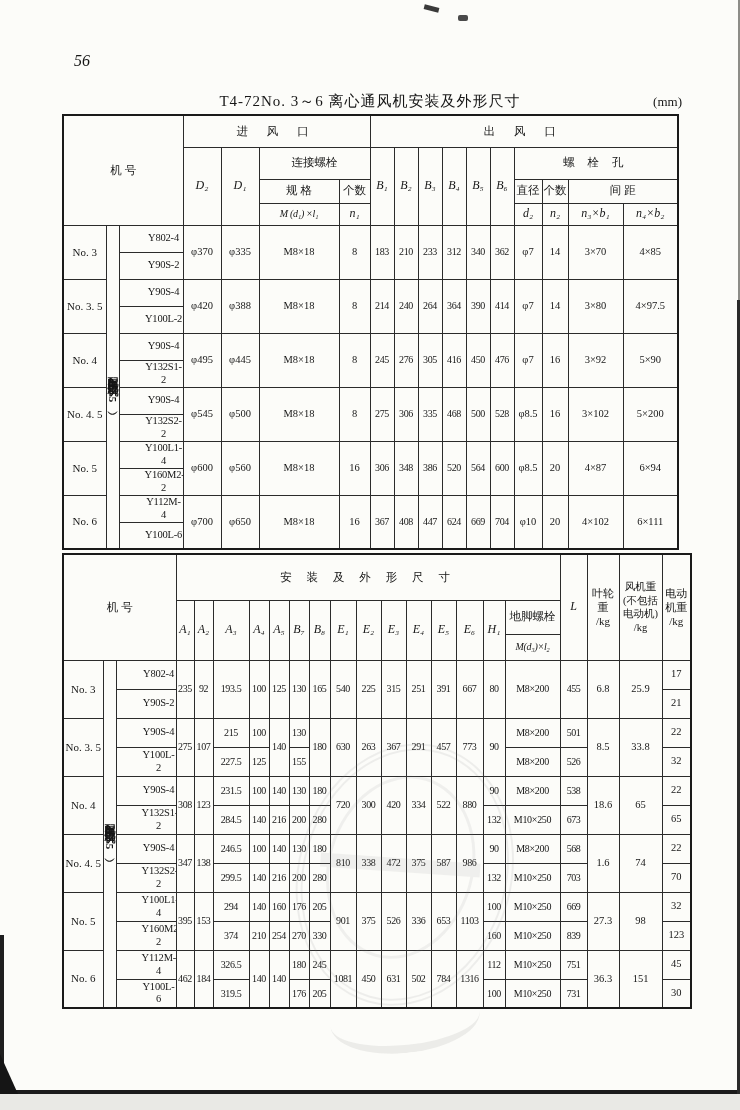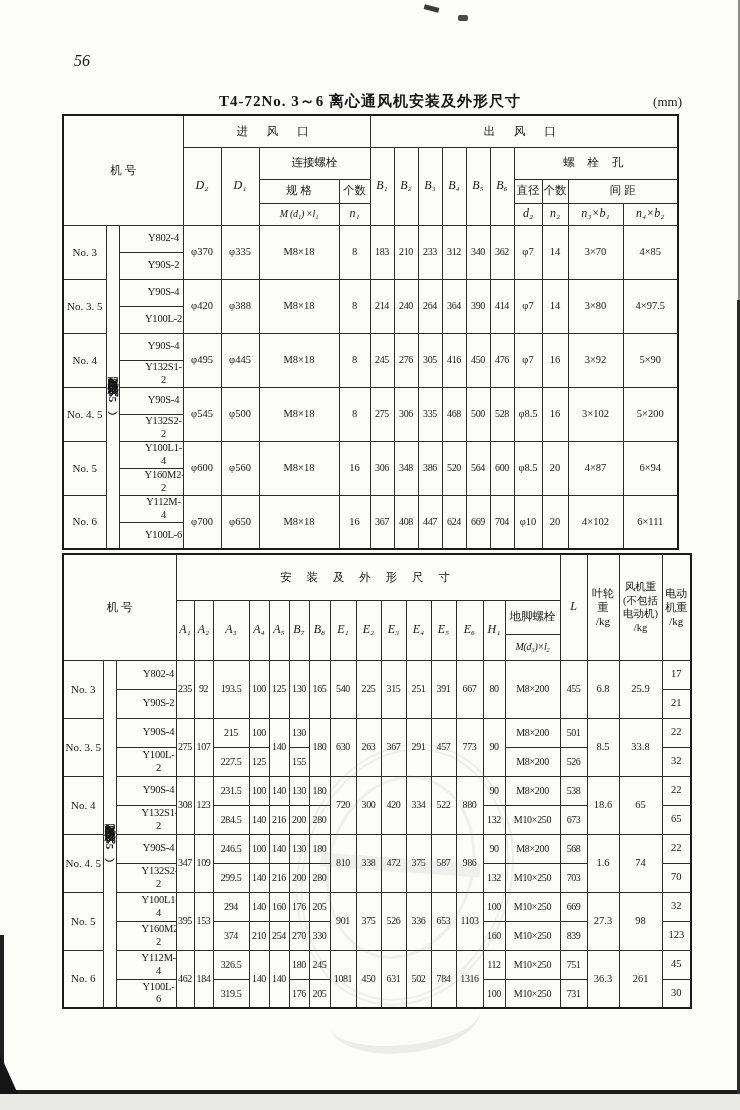--- a/index.html
+++ b/index.html
@@ -1,19 +1,19 @@
 <!DOCTYPE html>
 <html><head>
 <meta charset="utf-8">
 <style>
   html,body{margin:0;padding:0;background:#e9e9e5;}
   .sheet{position:relative;width:740px;height:1094px;margin:0 auto;background:#fcfcf9;overflow:hidden;
          font-family:"Liberation Serif","DejaVu Serif","DejaVu Sans",serif;color:#161616;}
   .pagenum{position:absolute;left:74px;top:52px;font-size:16px;font-style:italic;}
-  .title{position:absolute;left:0;top:92px;width:100%;text-align:center;font-size:15px;font-weight:bold;letter-spacing:1px;}
+  .title{position:absolute;left:0;top:92px;width:100%;text-align:center;font-size:15px;font-weight:normal;letter-spacing:1px;}
   .unit{position:absolute;right:58px;top:94px;font-size:13px;}
   table{border-collapse:collapse;table-layout:fixed;position:absolute;background:transparent;}
   td,th{border:1px solid #2b2b2b;text-align:center;vertical-align:middle;padding:0;overflow:hidden;line-height:1.15;}
   th{font-weight:normal;font-size:11.5px;}
   td{font-size:10.5px;}
   .t1{left:62px;top:114px;width:616px;border:2px solid #1a1a1a;}
   .t2{left:62px;top:553px;width:616px;border:2px solid #1a1a1a;}
   .t1 .hr1{height:32px}.t1 .hr2{height:32px}.t1 .hr3{height:24px}.t1 .hr4{height:22px}
   .t1 tbody tr{height:27px}
   .t2 .hr1{height:46px}.t2 .hr2{height:34px}.t2 .hr3{height:26px}
@@ -404,21 +404,21 @@
         <td class="num">132</td>
         <td class="sm">M10×250</td>
         <td class="num">673</td>
         <td>65</td>
       </tr>
 
       <tr>
         <td class="no" rowspan="2">No. 4. 5</td>
         <td class="motor">Y90S-4</td>
         <td rowspan="2" class="num">347</td>
-          <td rowspan="2" class="num">109</td>
+          <td rowspan="2" class="num">138</td>
         <td class="num">246.5</td>
           <td class="num">100</td>
         <td class="num">140</td>
           <td class="num">130</td>
         <td class="num">180</td>
         <td rowspan="2" class="num">810</td>
           <td rowspan="2" class="num">338</td>
           <td rowspan="2" class="num">472</td>
           <td rowspan="2" class="num">375</td>
           <td rowspan="2" class="num">587</td>
@@ -492,21 +492,21 @@
         <td rowspan="2" class="num">1081</td>
           <td rowspan="2" class="num">450</td>
           <td rowspan="2" class="num">631</td>
           <td rowspan="2" class="num">502</td>
           <td rowspan="2" class="num">784</td>
           <td rowspan="2" class="num">1316</td>
         <td class="num">112</td>
         <td class="sm">M10×250</td>
         <td class="num">751</td>
         <td rowspan="2">36.3</td>
-        <td rowspan="2">261</td>
+        <td rowspan="2">151</td>
         <td>45</td>
       </tr>
       <tr>
         <td class="motor">Y100L-6</td>
         <td class="num">319.5</td>
         <td class="num">176</td>
         <td class="num">205</td>
         <td class="num">100</td>
         <td class="sm">M10×250</td>
         <td class="num">731</td>

